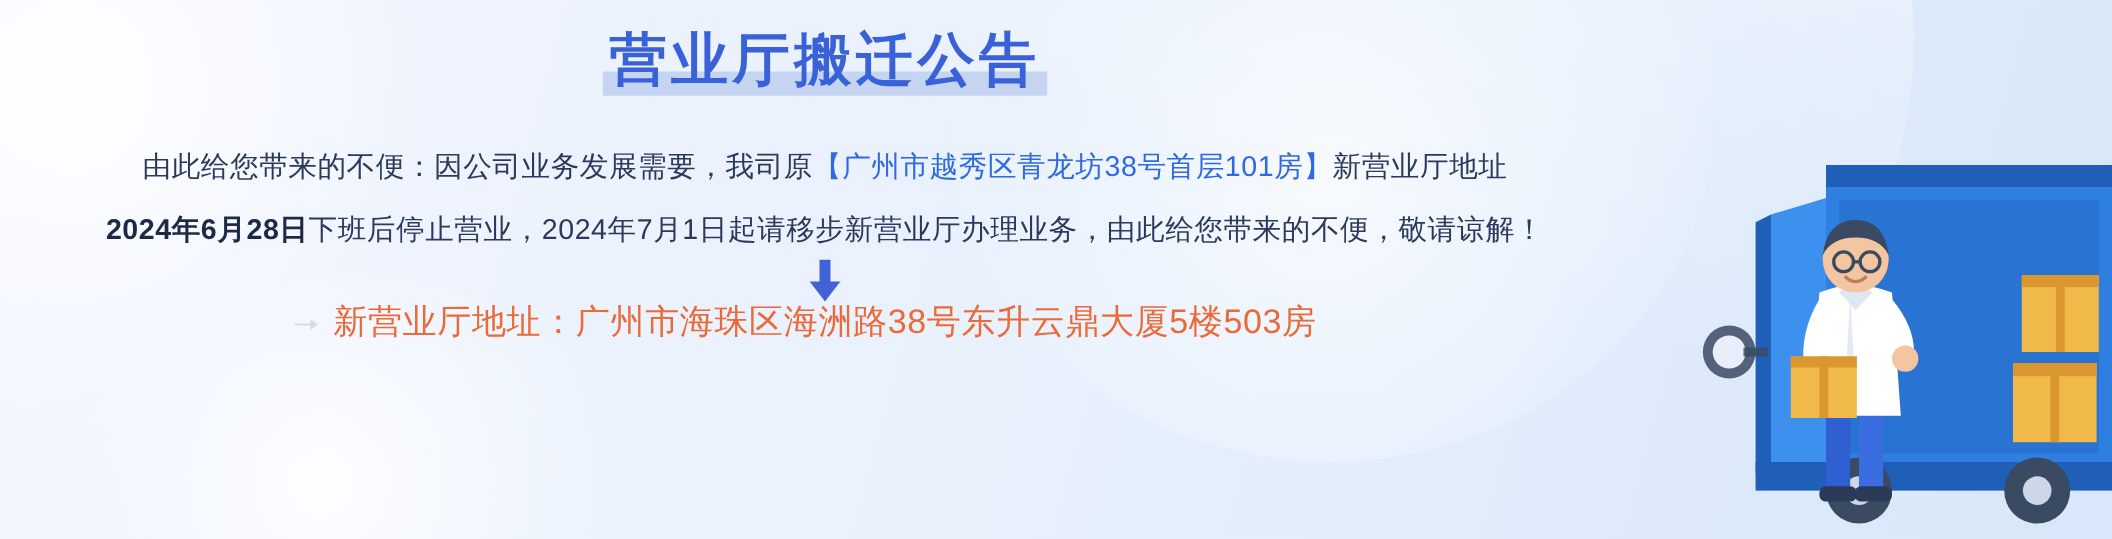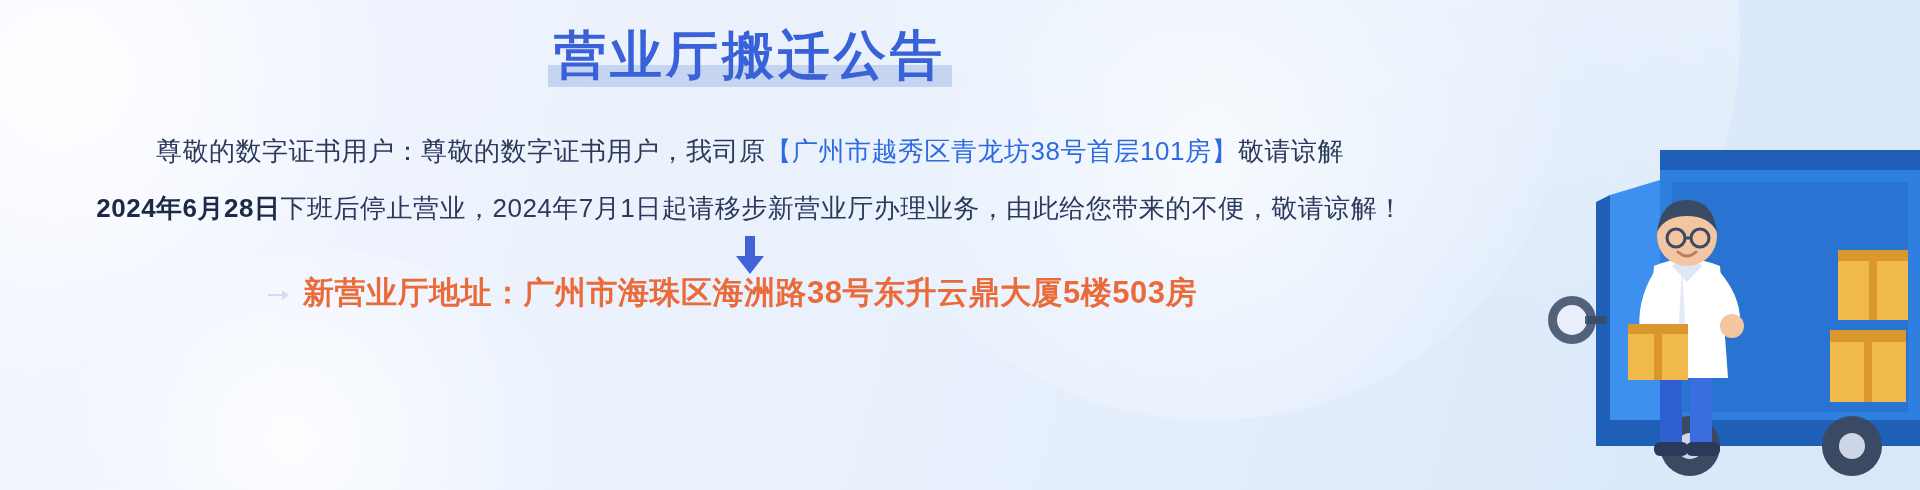--- a/index.html
+++ b/index.html
@@ -115,21 +115,21 @@
     line-height: 0;
   }
 
   .addr-line {
     position: absolute;
     left: 0;
     width: 1500px;
     text-align: center;
     white-space: nowrap;
     color: #ea6a3a;
-    font-weight: bold;
+    font-weight: normal;
   }
   .addr-main {
     top: 272px;
     font-size: 31px;
     letter-spacing: 0.5px;
   }
   .addr-sub {
     top: 320px;
     font-size: 25px;
     letter-spacing: 0.5px;
@@ -166,21 +166,21 @@
   <div class="content">
 
     <div class="title-wrap">
       <div class="title">
         <span class="hl"></span>
         <span class="txt">营业厅搬迁公告</span>
       </div>
     </div>
 
     <div class="body-line line1">
-      <span>尊敬的数字证书用户：尊敬的数字证书用户，我司原</span><span class="em-blue">【广州市越秀区青龙坊38号首层101房】</span><span>敬请谅解</span>
+      <span>由此给您带来的不便：因公司业务发展需要，我司原</span><span class="em-blue">【广州市越秀区青龙坊38号首层101房】</span><span>新营业厅地址</span>
     </div>
 
     <div class="body-line line2">
       <span class="em-dark">2024年6月28日</span><span>下班后停止营业，2024年7月1日起请移步新营业厅办理业务，由此给您带来的不便，敬请谅解！</span>
     </div>
 
     <div class="arrow-down">
       <svg width="34" height="40" viewBox="0 0 34 40">
         <path d="M12 0 H22 V20 H31 L17 38 L3 20 H12 Z" fill="#4263d8"></path>
       </svg>

